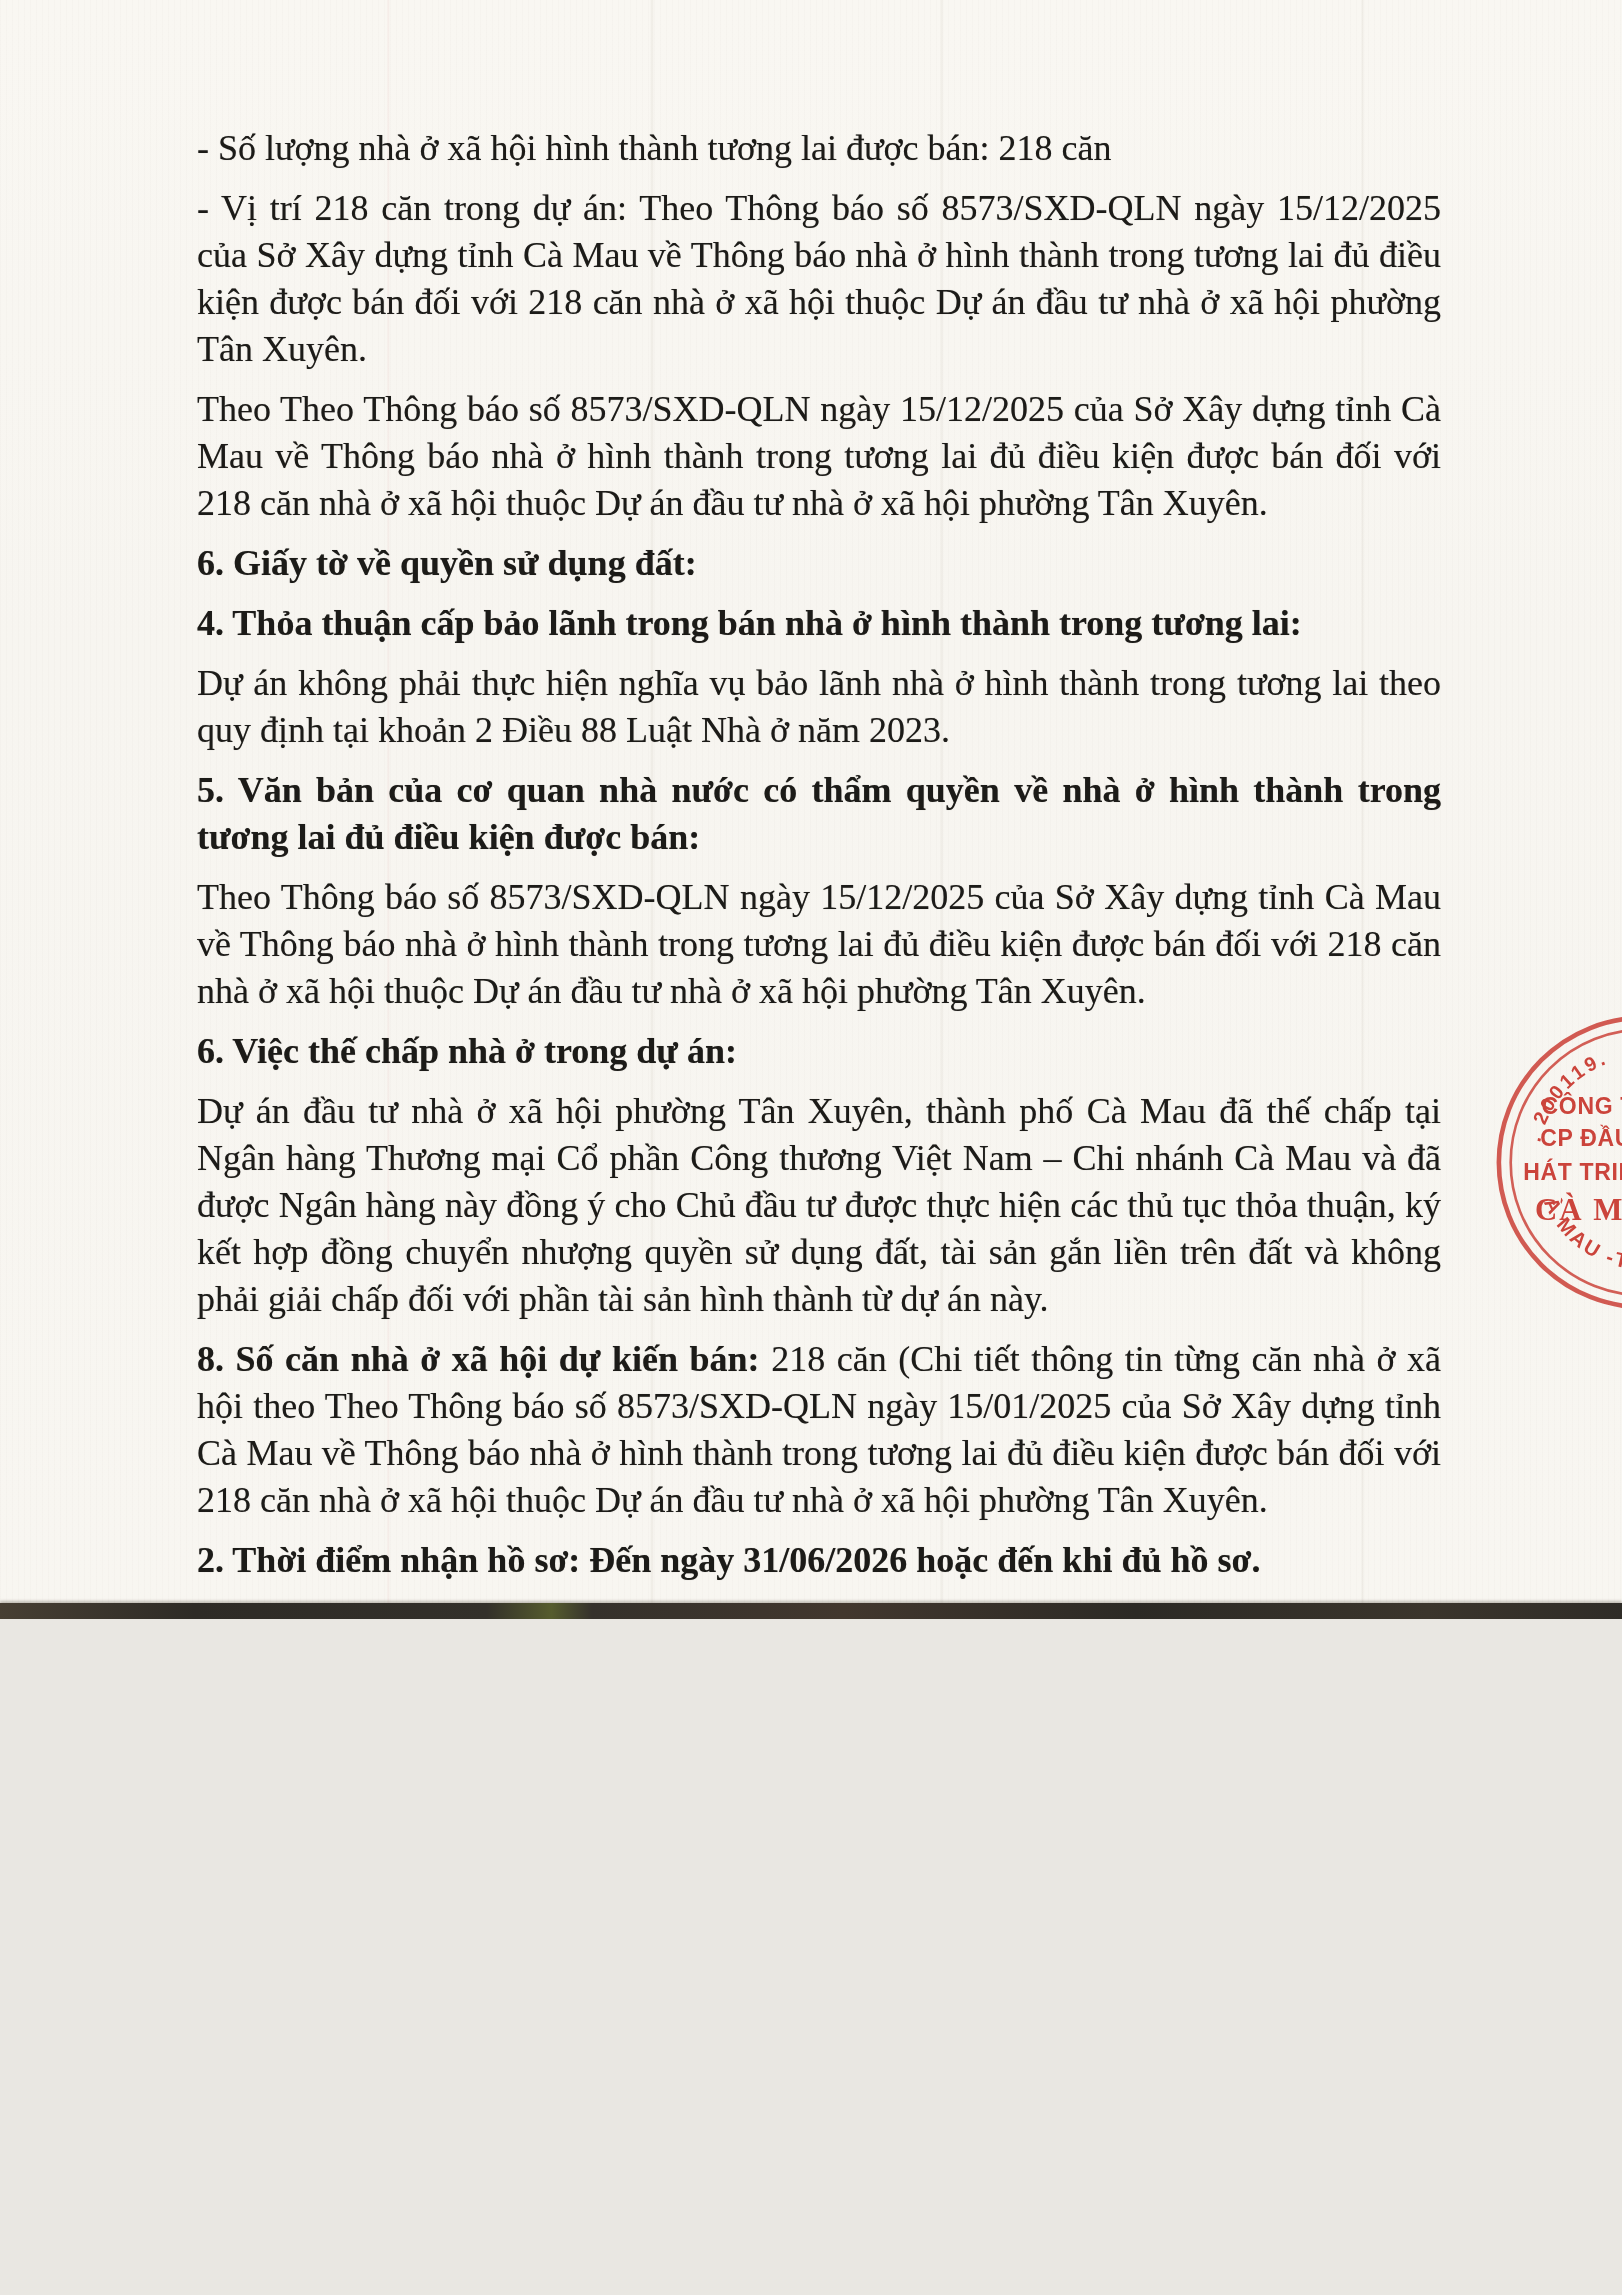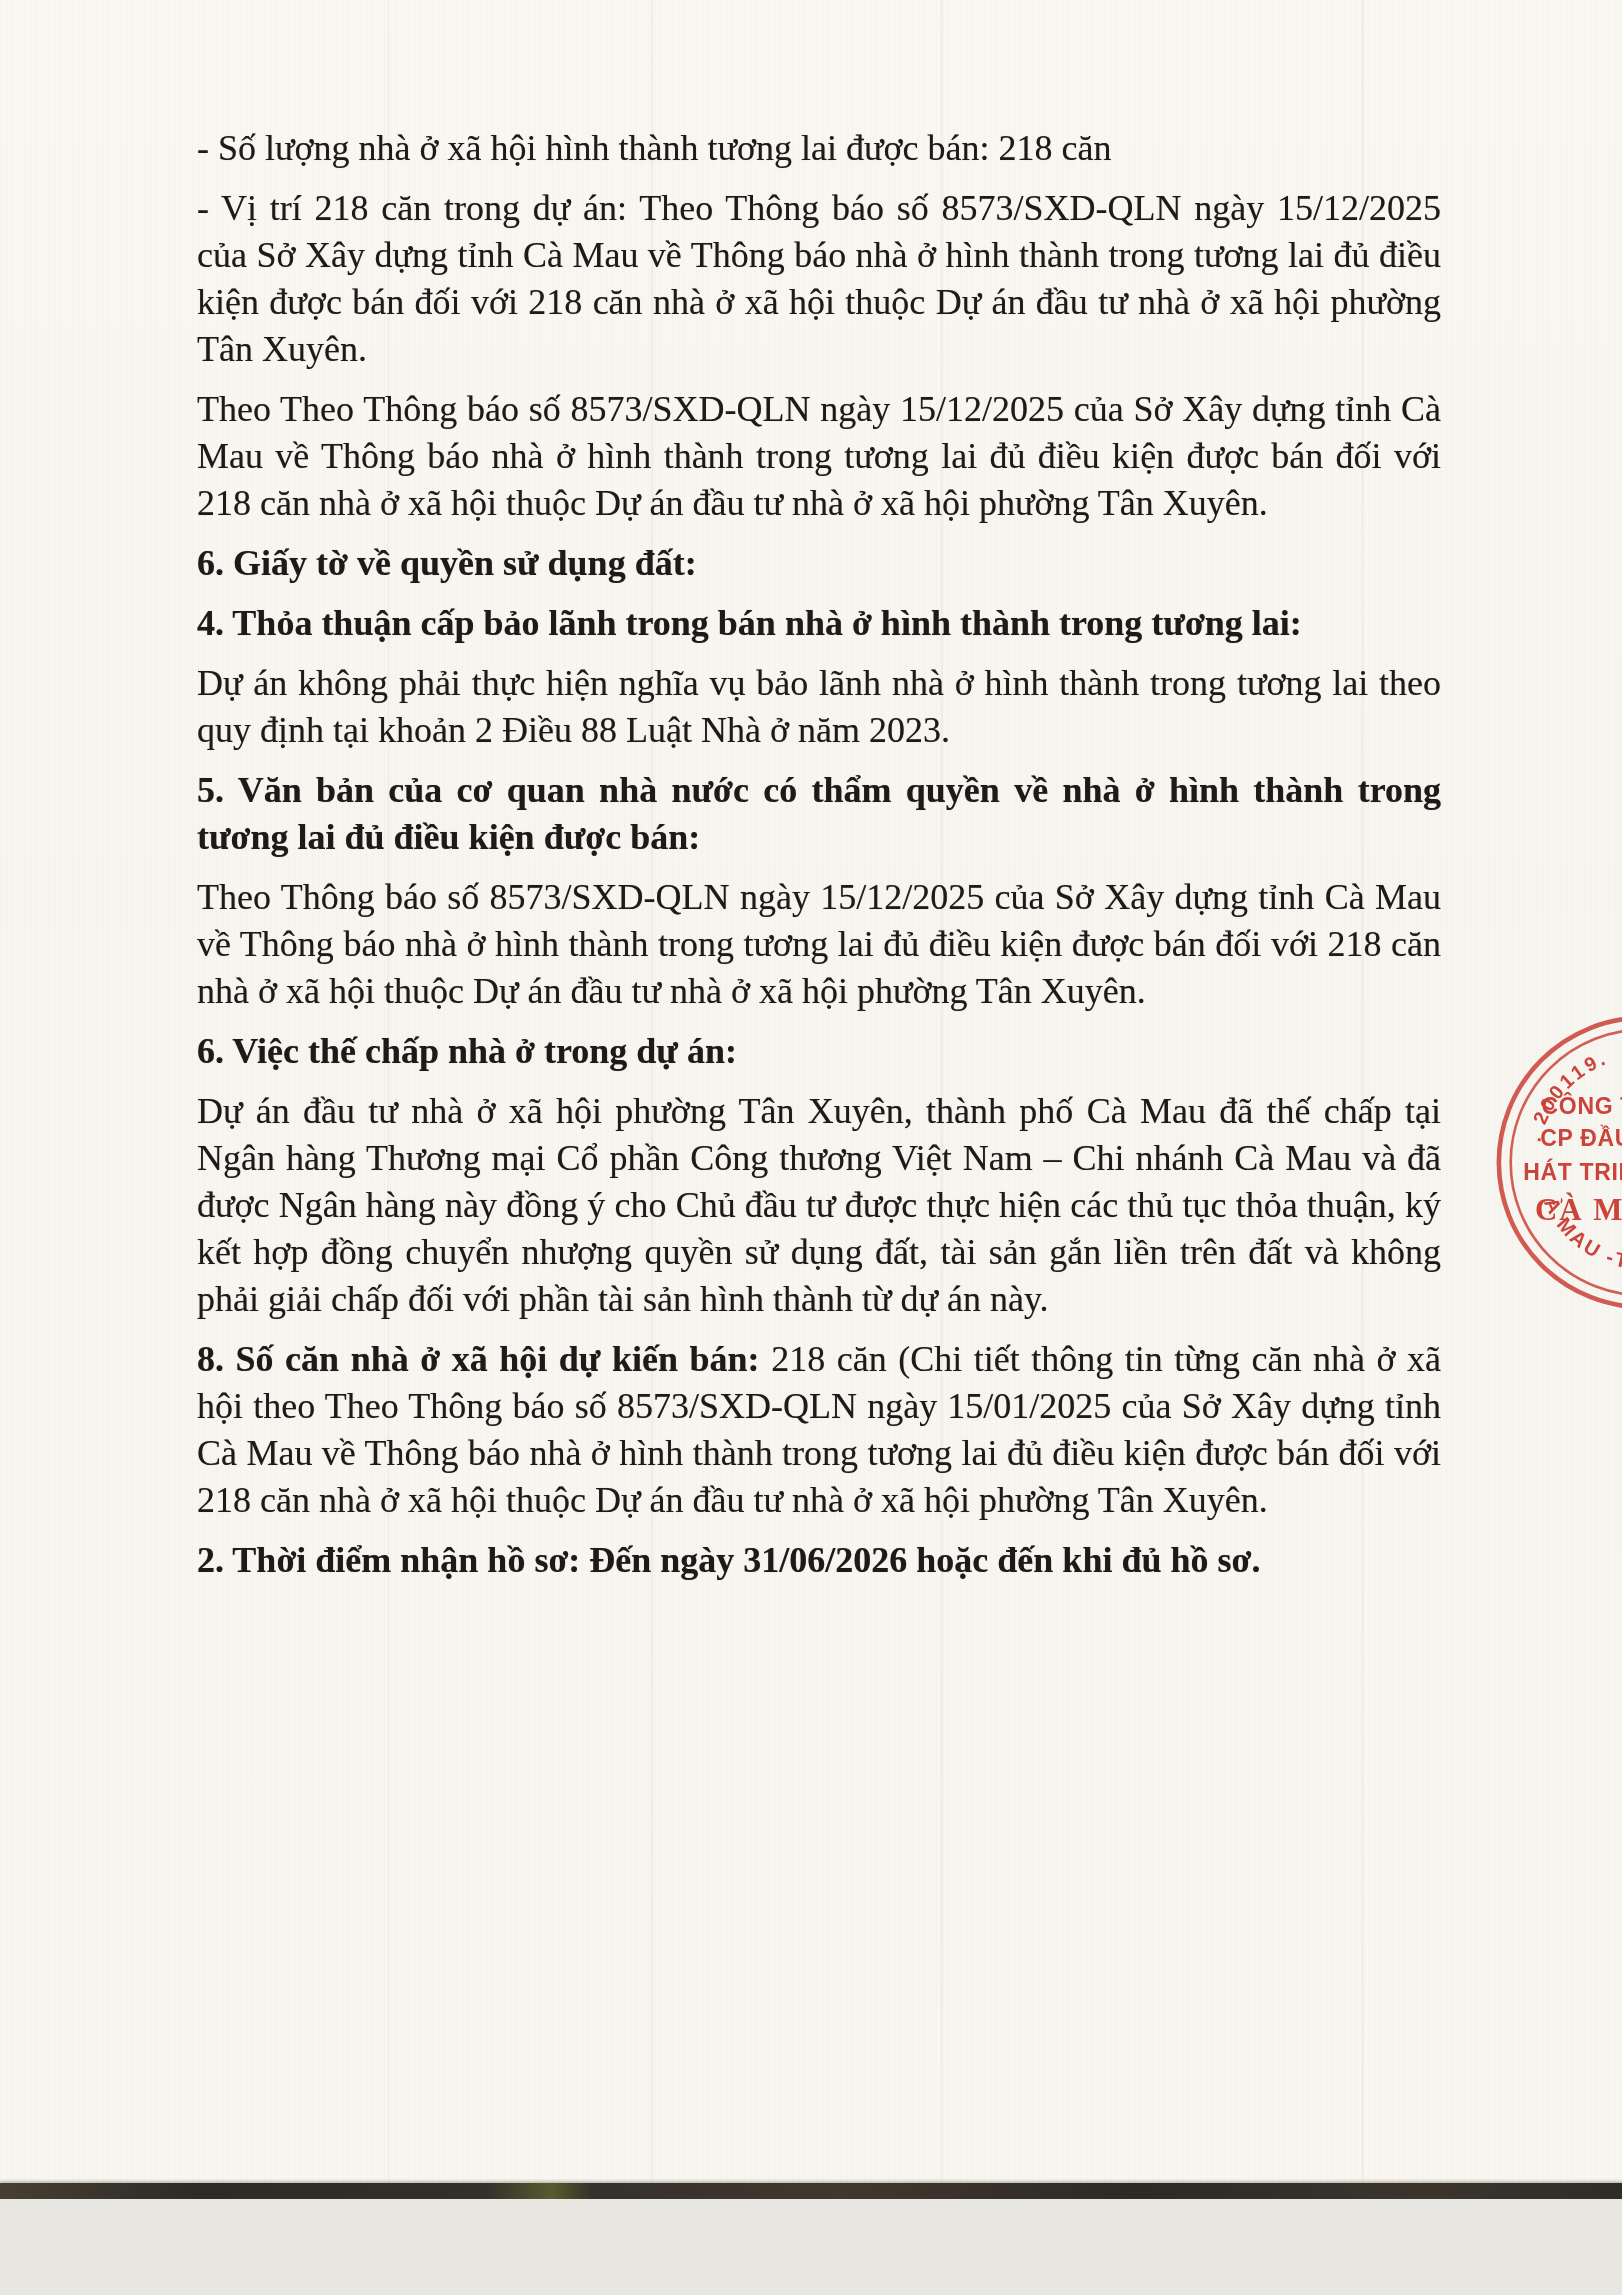--- a/index.html
+++ b/index.html
@@ -3,21 +3,21 @@
 <meta charset="utf-8">
 <style>
   html, body {
     margin: 0;
     padding: 0;
     background: #e9e7e2;
   }
   .page {
     position: relative;
     width: 1622px;
-    height: 2199px;
+    height: 1619px;
     overflow: hidden;
     background:
       repeating-linear-gradient(90deg, rgba(120,110,95,0.025) 0 1.3px, rgba(0,0,0,0) 1.3px 6px),
       linear-gradient(180deg, #f9f7f2 0%, #f7f5f0 40%, #f8f6f1 100%);
     font-family: "Liberation Serif", "DejaVu Serif", serif;
     color: #1c1b18;
   }
   
   .streaks {
     position: absolute;

